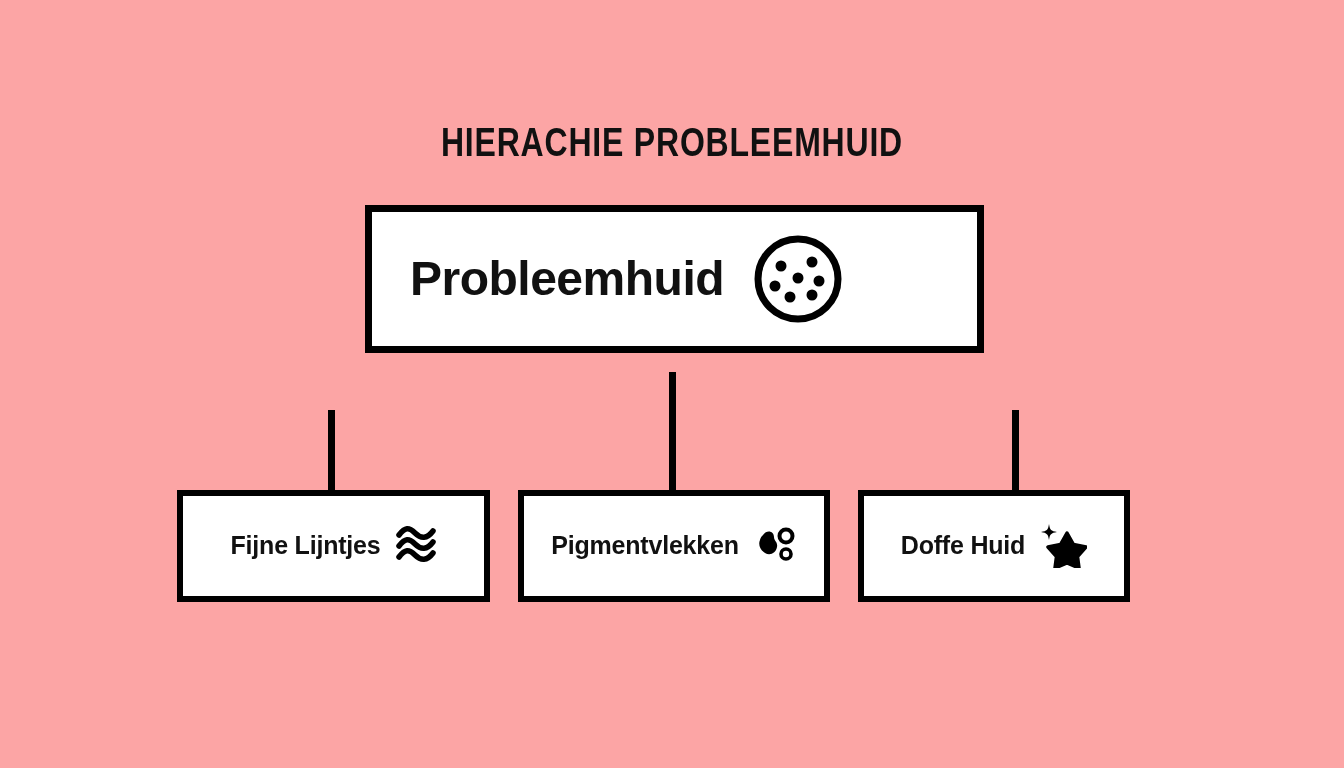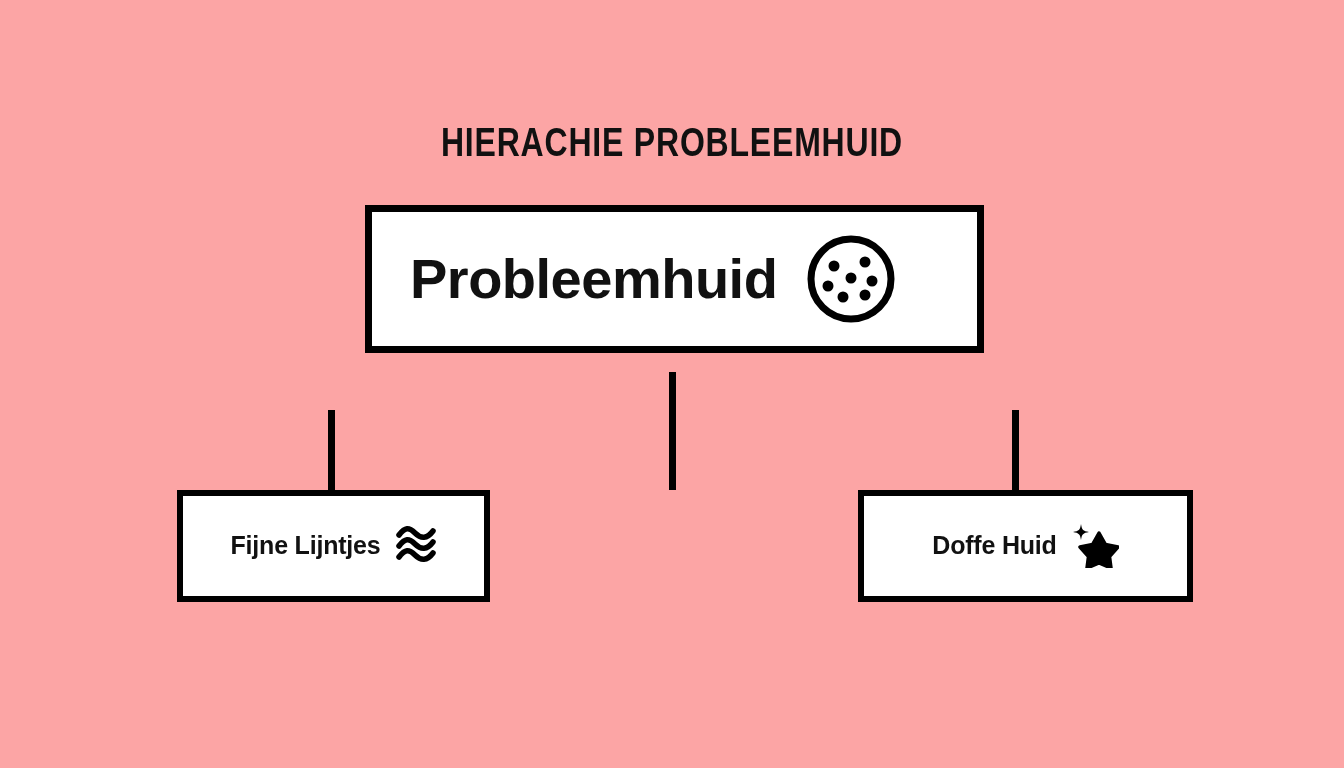--- a/index.html
+++ b/index.html
@@ -47,21 +47,21 @@
     width: 619px;
     height: 148px;
     box-sizing: border-box;
     border: 7px solid #000000;
     background: #ffffff;
     display: flex;
     align-items: center;
     justify-content: flex-start;
   }
   #root-node .node-label {
-    font-size: 56px;
+    font-size: 48px;
     font-weight: bold;
     color: #111111;
     letter-spacing: -0.5px;
     margin-left: 38px;
     line-height: 1;
     white-space: nowrap;
   }
   #root-node .node-icon {
     margin-left: 26px;
     display: block;
@@ -85,21 +85,21 @@
     height: 112px;
     box-sizing: border-box;
     border: 6px solid #000000;
     background: #ffffff;
     display: flex;
     align-items: center;
     justify-content: center;
   }
   #child-node-0 { left: 177px;  width: 313px; }
   #child-node-1 { left: 518px;  width: 312px; }
-  #child-node-2 { left: 858px;  width: 335px; }
+  #child-node-2 { left: 858px;  width: 272px; }
 
   .child-node .node-label {
     font-size: 25px;
     font-weight: bold;
     color: #111111;
     letter-spacing: -0.2px;
     line-height: 1;
     white-space: nowrap;
   }
   .child-node .node-icon {
@@ -149,20 +149,33 @@
           <g fill="none" stroke="#000000" stroke-width="5.5" stroke-linecap="round">
             <path d="M4 10 C 10 2, 14 2, 20 8 S 32 14, 38 6"></path>
             <path d="M4 21 C 10 13, 14 13, 20 19 S 32 25, 38 17"></path>
             <path d="M4 32 C 10 24, 14 24, 20 30 S 32 36, 38 28"></path>
           </g>
         </svg>
       </span>
     </div>
   </div>
 
+  <div id="child-node-1" class="child-node">
+    <div class="child-inner">
+      <span class="node-label">Pigmentvlekken</span>
+      <span class="node-icon">
+        <svg width="44" height="44" viewBox="0 0 44 44" aria-hidden="true">
+          <path d="M10 12 C 14 6, 21 8, 21 14 C 21 18, 25 19, 24 24
+                   C 23 30, 17 33, 12 30 C 7 27, 5 21, 7 17 C 8 14, 8 14, 10 12 Z" fill="#000000"></path>
+          <circle cx="33" cy="13" r="6.5" fill="none" stroke="#000000" stroke-width="4"></circle>
+          <circle cx="33" cy="31" r="5" fill="none" stroke="#000000" stroke-width="3.6"></circle>
+        </svg>
+      </span>
+    </div>
+  </div>
 
   <div id="child-node-2" class="child-node">
     <div class="child-inner">
       <span class="node-label">Doffe Huid</span>
       <span class="node-icon">
         <svg width="48" height="46" viewBox="0 0 48 46" aria-hidden="true">
           <path d="M28 11 L 34.5 22.5 L 47 25 L 38.5 34.5 L 40 46 L 28 41 L 16 46
                    L 17.5 34.5 L 9 25 L 21.5 22.5 Z" fill="#000000" stroke="#000000" stroke-width="3.5" stroke-linejoin="round"></path>
           <path d="M10 2 C 11 8, 12 9, 18 10 C 12 11, 11 12, 10 18
                    C 9 12, 8 11, 2 10 C 8 9, 9 8, 10 2 Z" fill="#000000"></path>

